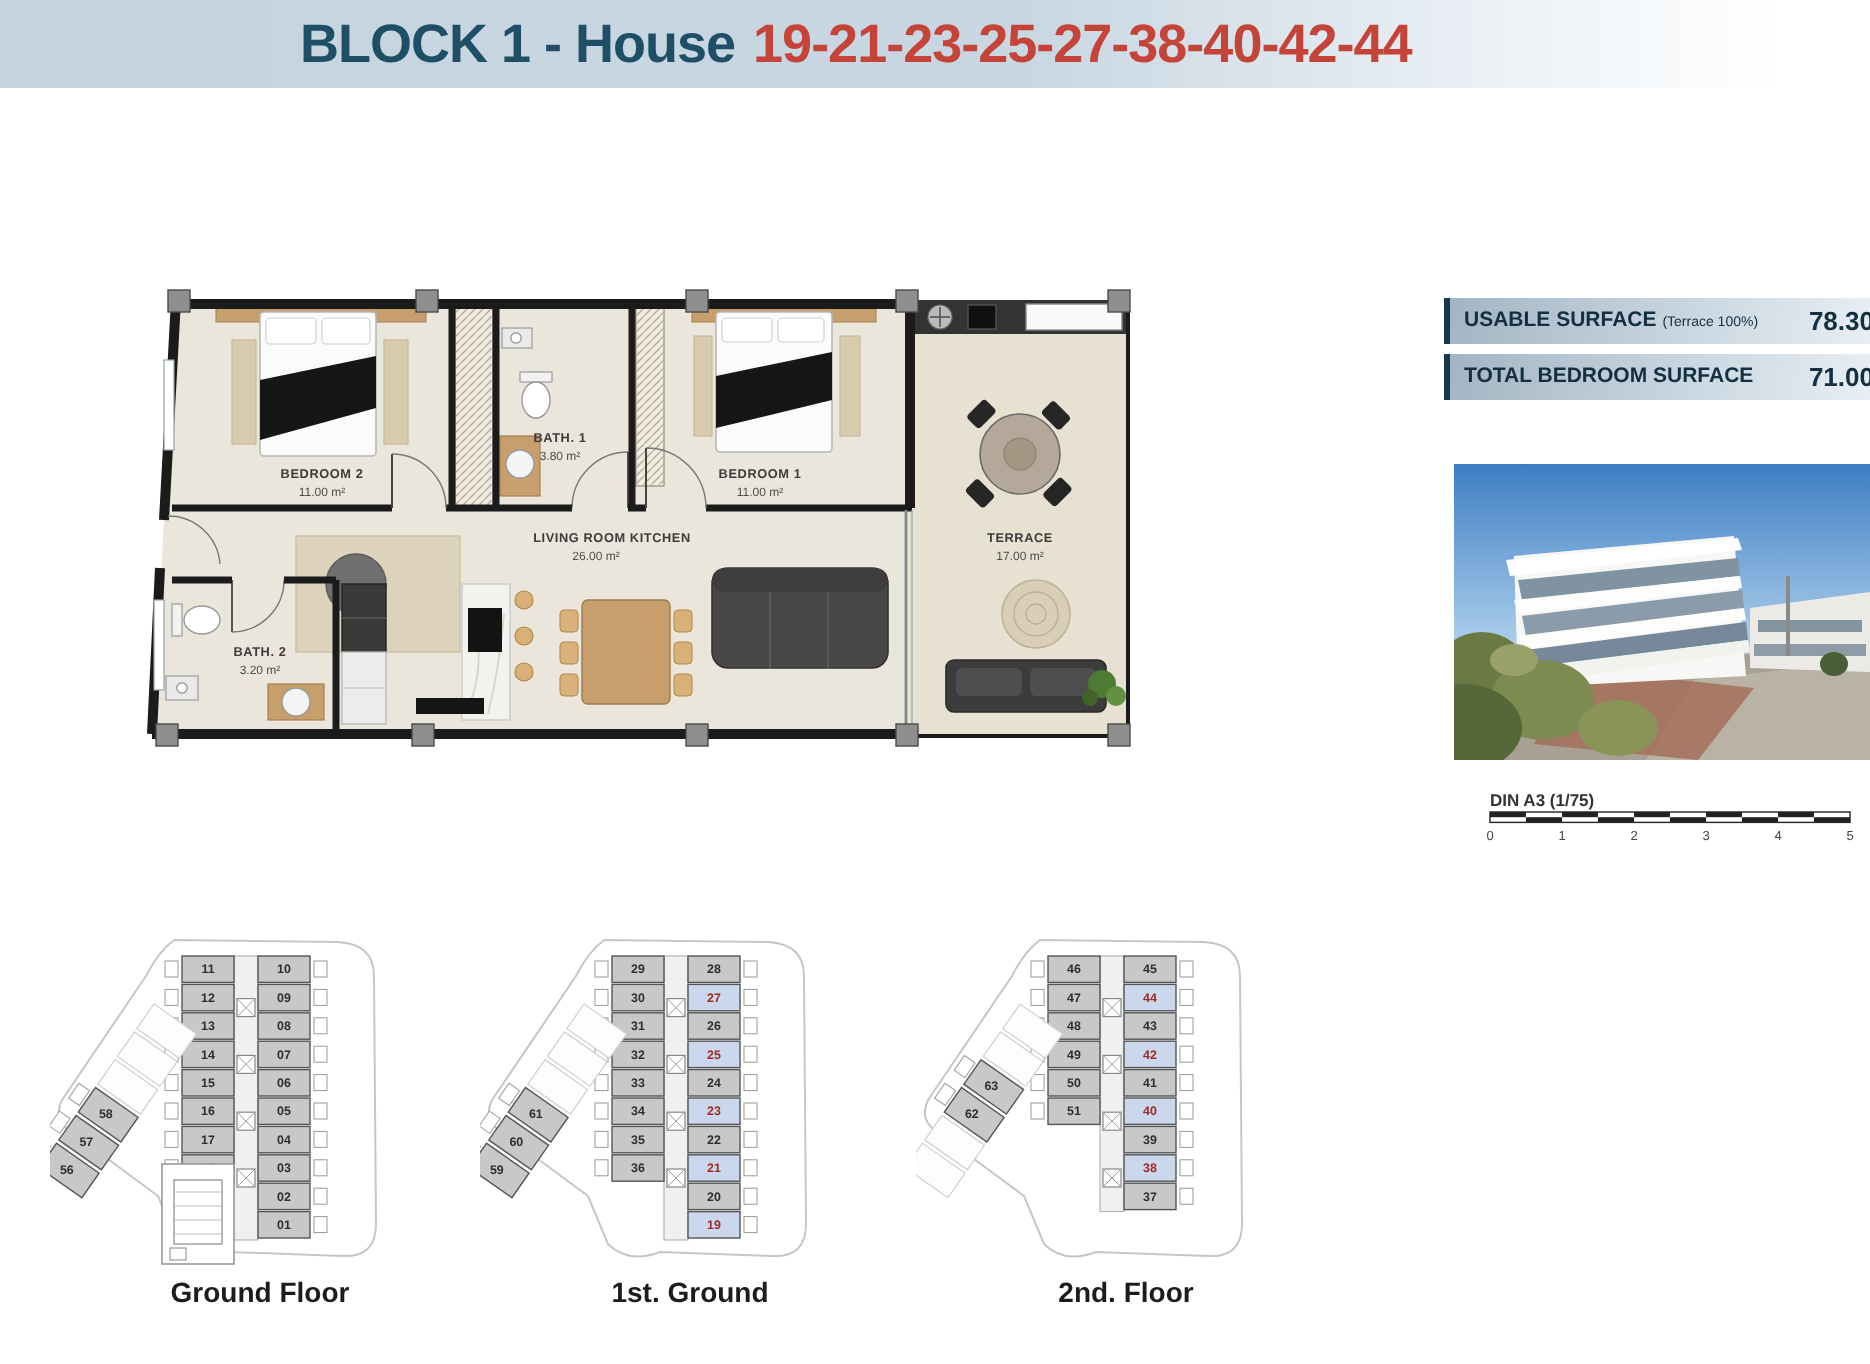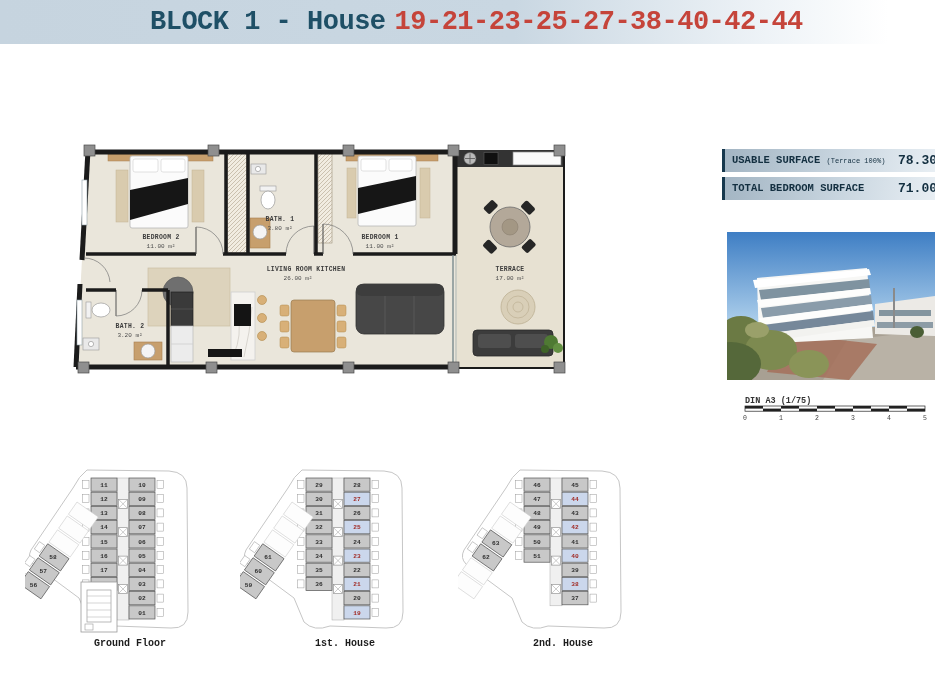--- a/index.html
+++ b/index.html
@@ -1,17 +1,17 @@
 <!DOCTYPE html>
 <html><head>
 <meta charset="utf-8">
 <style>
   html,body{margin:0;padding:0;background:#e9e9e9;}
   .page{position:relative;width:935px;height:682px;background:#ffffff;overflow:hidden;
-        font-family:Liberation Mono, monospace;}
+        font-family:Liberation Sans, sans-serif;}
   
   .header{position:absolute;left:0;top:0;width:935px;height:44px;
           background:linear-gradient(90deg,#c6d4df 0%,#c9d7e2 55%,#eef3f7 82%,#ffffff 95%);}
   .header-title{position:absolute;left:150px;top:7px;font-size:27px;font-weight:bold;
                 letter-spacing:-0.5px;white-space:nowrap;}
   .t-navy{color:#1e4f66;}
   .t-red{color:#c5443a;margin-left:9px;}
   
   .surface-row{position:absolute;left:722px;width:213px;height:23px;
                background:linear-gradient(100deg,#a3b5c3 0%,#c9d6e0 55%,#e9eff4 100%);
@@ -20,21 +20,21 @@
   .surface-row .sub{font-size:7px;font-weight:normal;}
   .surface-row .val{position:absolute;right:1px;top:4px;font-size:13px;font-weight:bold;color:#132f40;}
   
   .photo{position:absolute;left:727px;top:232px;width:208px;height:148px;}
   .scalebar{position:absolute;left:743px;top:394px;width:192px;height:30px;}
   
   .plan{position:absolute;left:58px;top:142px;width:585px;height:248px;}
   
   .floor-block{position:absolute;top:466px;width:210px;height:192px;}
   .floor-label{position:absolute;top:172px;width:100%;text-align:center;
-               font-size:10px;font-weight:bold;color:#1c1c1c;}
+               font-size:14px;font-weight:bold;color:#1c1c1c;}
   .fb-0{left:25px;} .fb-1{left:240px;} .fb-2{left:458px;}
 </style>
 </head>
 <body>
 
 <div class="page">
 
   <div class="header">
     <div class="header-title">
       <span class="t-navy">BLOCK 1 - House</span><span class="t-red">19-21-23-25-27-38-40-42-44</span>
@@ -460,21 +460,21 @@
           <rect x="-8" y="54" width="6.5" height="9" fill="#ffffff" stroke="#999999" stroke-width="0.5"></rect>
           <text x="13" y="60.5" font-size="6.2" font-weight="bold" text-anchor="middle" fill="#2e2e2e" transform="rotate(-35 13 60.5)">61</text>
           <rect x="0" y="68" width="26" height="15" fill="#c8c8c8" stroke="#555555" stroke-width="0.7"></rect>
           <rect x="-8" y="71" width="6.5" height="9" fill="#ffffff" stroke="#999999" stroke-width="0.5"></rect>
           <text x="13" y="77.5" font-size="6.2" font-weight="bold" text-anchor="middle" fill="#2e2e2e" transform="rotate(-35 13 77.5)">60</text>
           <rect x="0" y="85" width="26" height="15" fill="#c8c8c8" stroke="#555555" stroke-width="0.7"></rect>
           <rect x="-8" y="88" width="6.5" height="9" fill="#ffffff" stroke="#999999" stroke-width="0.5"></rect>
           <text x="13" y="94.5" font-size="6.2" font-weight="bold" text-anchor="middle" fill="#2e2e2e" transform="rotate(-35 13 94.5)">59</text>
         </g>
       </svg>
-    <div class="floor-label">1st. House</div>
+    <div class="floor-label">1st. Ground</div>
   </div>
   <div class="floor-block fb-2">
     <svg viewBox="0 0 210 172" width="210" height="172">
         <path d="M62,4 L144,5 Q162,6 162,22 L163,146 Q163,163 146,162 L90,160 Q74,166 64,156 L54,132 L8,98 Q2,92 6,84 L48,22 Q54,10 62,4 Z" fill="none" stroke="#c6c6c6" stroke-width="1" stroke-linejoin="round"></path>
         <rect x="92" y="12" width="12" height="127.8" fill="#f0f0f0" stroke="#aaaaaa" stroke-width="0.5"></rect>
         <rect x="93.5" y="33.3" width="9" height="9" fill="#ffffff" stroke="#888888" stroke-width="0.6"></rect>
         <path d="M93.5,33.3 l9,9 M102.5,33.3 l-9,9" stroke="#999999" stroke-width="0.5"></path>
         <rect x="93.5" y="61.699999999999996" width="9" height="9" fill="#ffffff" stroke="#888888" stroke-width="0.6"></rect>
         <path d="M93.5,61.699999999999996 l9,9 M102.5,61.699999999999996 l-9,9" stroke="#999999" stroke-width="0.5"></path>
         <rect x="93.5" y="90.1" width="9" height="9" fill="#ffffff" stroke="#888888" stroke-width="0.6"></rect>
@@ -532,16 +532,16 @@
           <rect x="0" y="34" width="26" height="15" fill="#c8c8c8" stroke="#555555" stroke-width="0.7"></rect>
           <rect x="-8" y="37" width="6.5" height="9" fill="#ffffff" stroke="#999999" stroke-width="0.5"></rect>
           <text x="13" y="43.5" font-size="6.2" font-weight="bold" text-anchor="middle" fill="#2e2e2e" transform="rotate(-35 13 43.5)">63</text>
           <rect x="0" y="51" width="26" height="15" fill="#c8c8c8" stroke="#555555" stroke-width="0.7"></rect>
           <rect x="-8" y="54" width="6.5" height="9" fill="#ffffff" stroke="#999999" stroke-width="0.5"></rect>
           <text x="13" y="60.5" font-size="6.2" font-weight="bold" text-anchor="middle" fill="#2e2e2e" transform="rotate(-35 13 60.5)">62</text>
           <rect x="0" y="68" width="26" height="15" fill="#fdfdfd" stroke="#cfcfcf" stroke-width="0.6"></rect>
           <rect x="0" y="85" width="26" height="15" fill="#fdfdfd" stroke="#cfcfcf" stroke-width="0.6"></rect>
         </g>
       </svg>
-    <div class="floor-label">2nd. House</div>
+    <div class="floor-label">2nd. Floor</div>
   </div>
 
 </div>
 
 </body></html>

